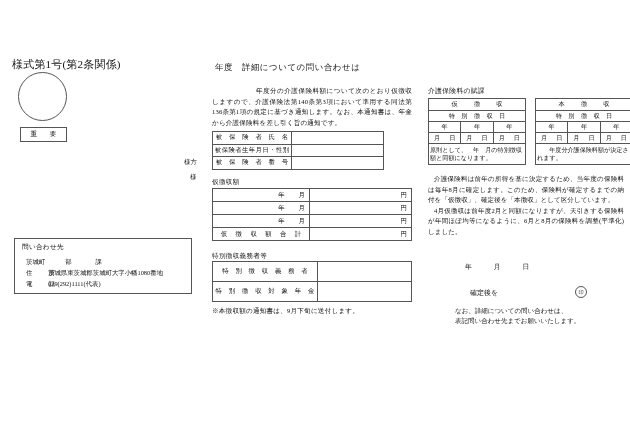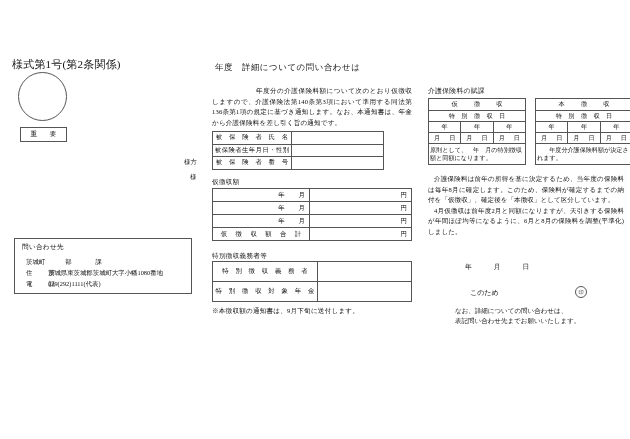--- a/index.html
+++ b/index.html
@@ -468,21 +468,21 @@
     </table>
 
   <div class="abs explain">
     <p>介護保険料は前年の所得を基に決定するため、当年度の保険料は毎年8月に確定します。このため、保険料が確定するまでの納付を「仮徴収」、確定後を「本徴収」として区分しています。</p>
     <p>4月仮徴収は前年度2月と同額になりますが、天引きする保険料が年間ほぼ均等になるように、6月と8月の保険料を調整(平準化)しました。</p>
   </div>
 
   <div class="abs sign-date">
     <span>年</span><span class="m">月</span><span class="d">日</span>
   </div>
-  <div class="abs mayor-line">このため</div>
+  <div class="abs mayor-line">確定後を</div>
   <div class="abs mayor-seal">印</div>
 
   <div class="abs footnote">
     <span>なお、詳細についての問い合わせは、</span>
     <span>表記問い合わせ先までお願いいたします。</span>
   </div>
 
 </div>
 
 </body></html>

